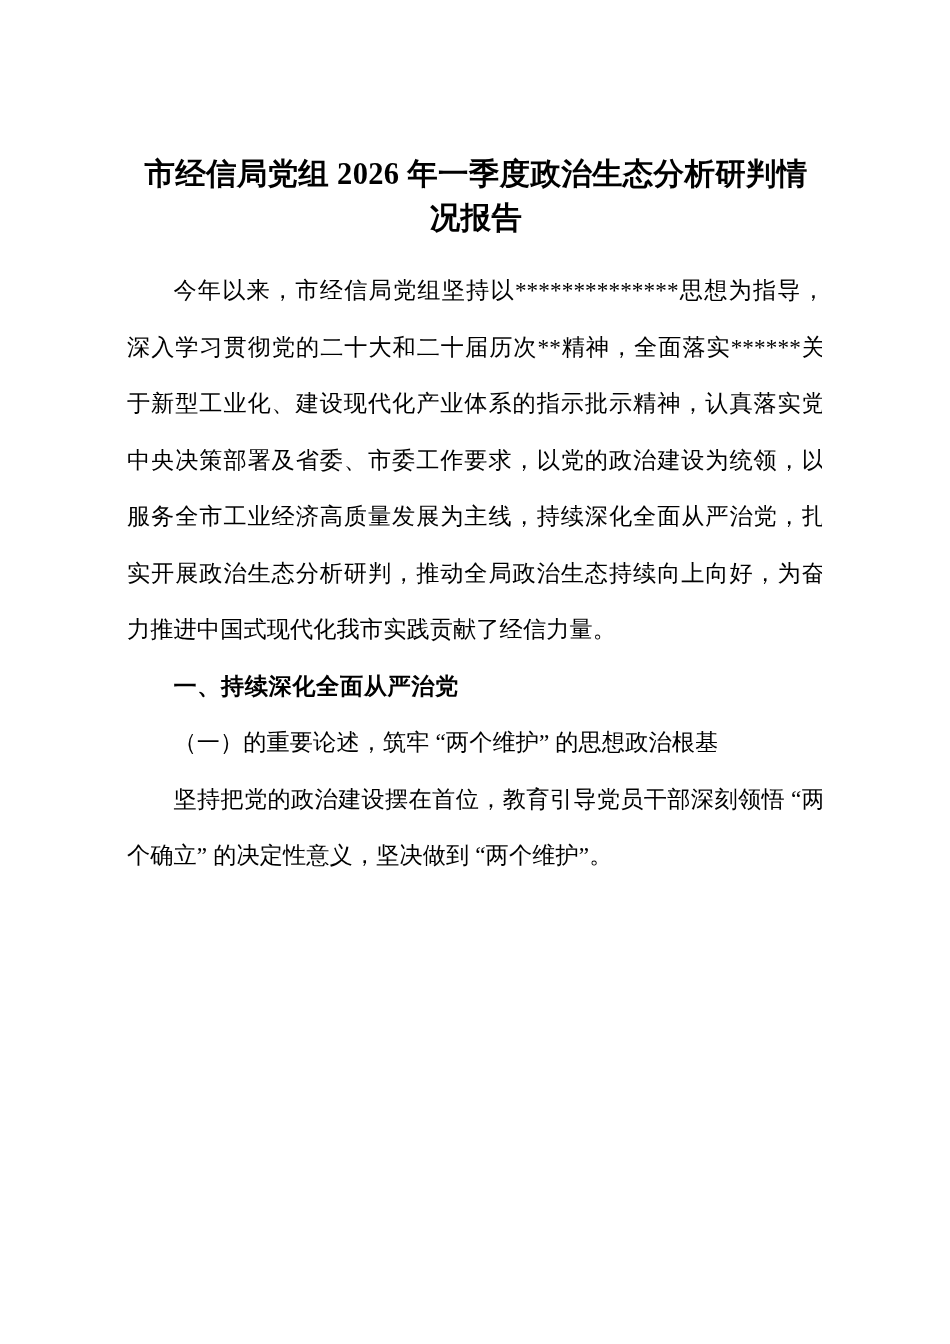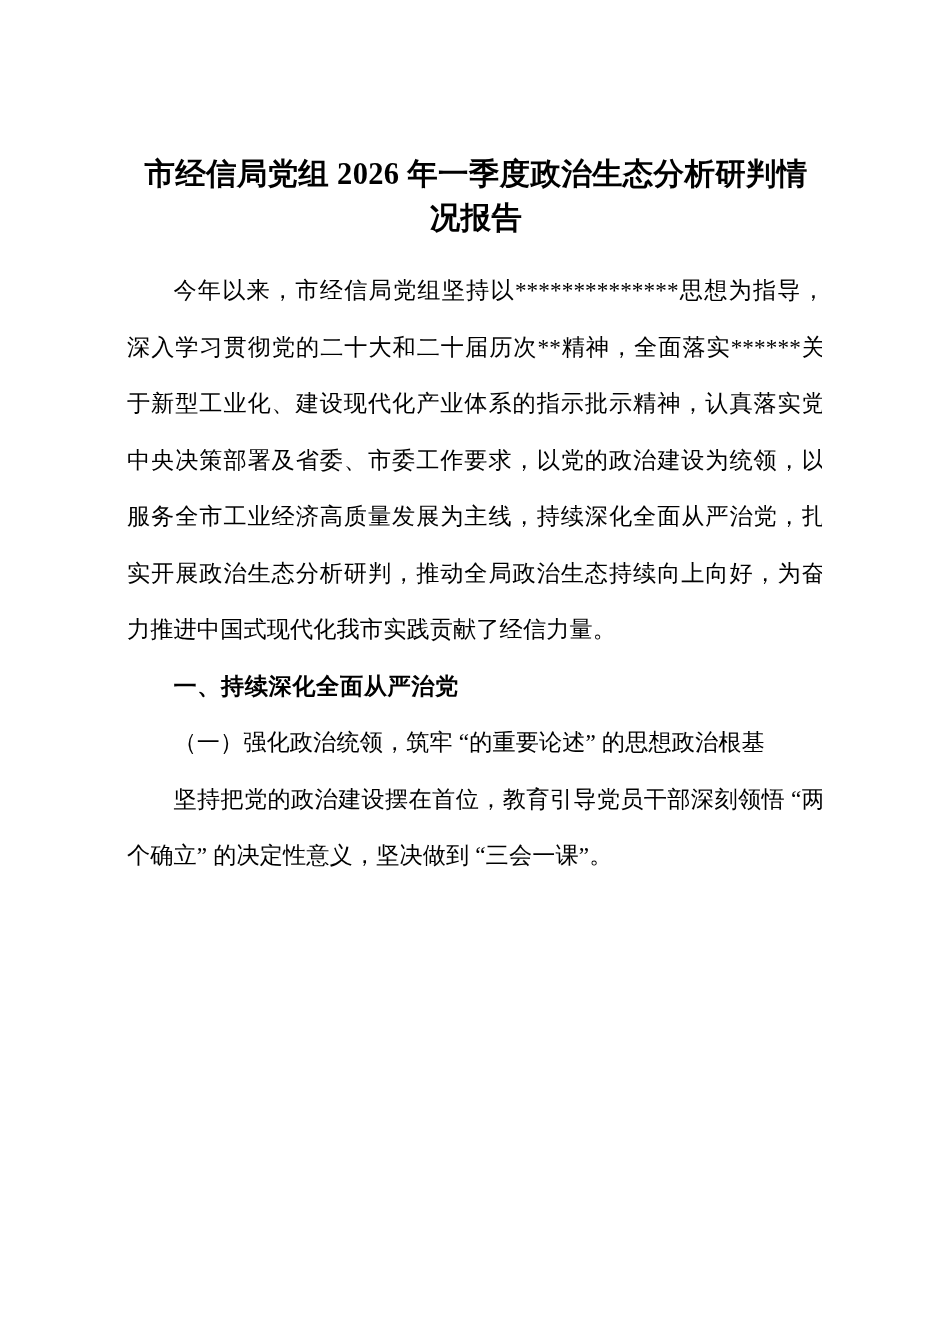--- a/index.html
+++ b/index.html
@@ -54,19 +54,19 @@
 
 <div class="page">
   <div class="content">
 
     <h1 class="doc-title">市经信局党组 2026 年一季度政治生态分析研判情况报告</h1>
 
     <p class="para">今年以来，市经信局党组坚持以**************思想为指导，深入学习贯彻党的二十大和二十届历次**精神，全面落实******关于新型工业化、建设现代化产业体系的指示批示精神，认真落实党中央决策部署及省委、市委工作要求，以党的政治建设为统领，以服务全市工业经济高质量发展为主线，持续深化全面从严治党，扎实开展政治生态分析研判，推动全局政治生态持续向上向好，为奋力推进中国式现代化我市实践贡献了经信力量。</p>
 
     <p class="para heading">一、持续深化全面从严治党</p>
 
-    <p class="para">（一）强化政治统领，筑牢 “的重要论述” 的思想政治根基</p>
+    <p class="para">（一）的重要论述，筑牢 “两个维护” 的思想政治根基</p>
 
-    <p class="para">坚持把党的政治建设摆在首位，教育引导党员干部深刻领悟 “两个确立” 的决定性意义，坚决做到 “三会一课”。</p>
+    <p class="para">坚持把党的政治建设摆在首位，教育引导党员干部深刻领悟 “两个确立” 的决定性意义，坚决做到 “两个维护”。</p>
 
 
   </div>
 </div>
 
 </body></html>

